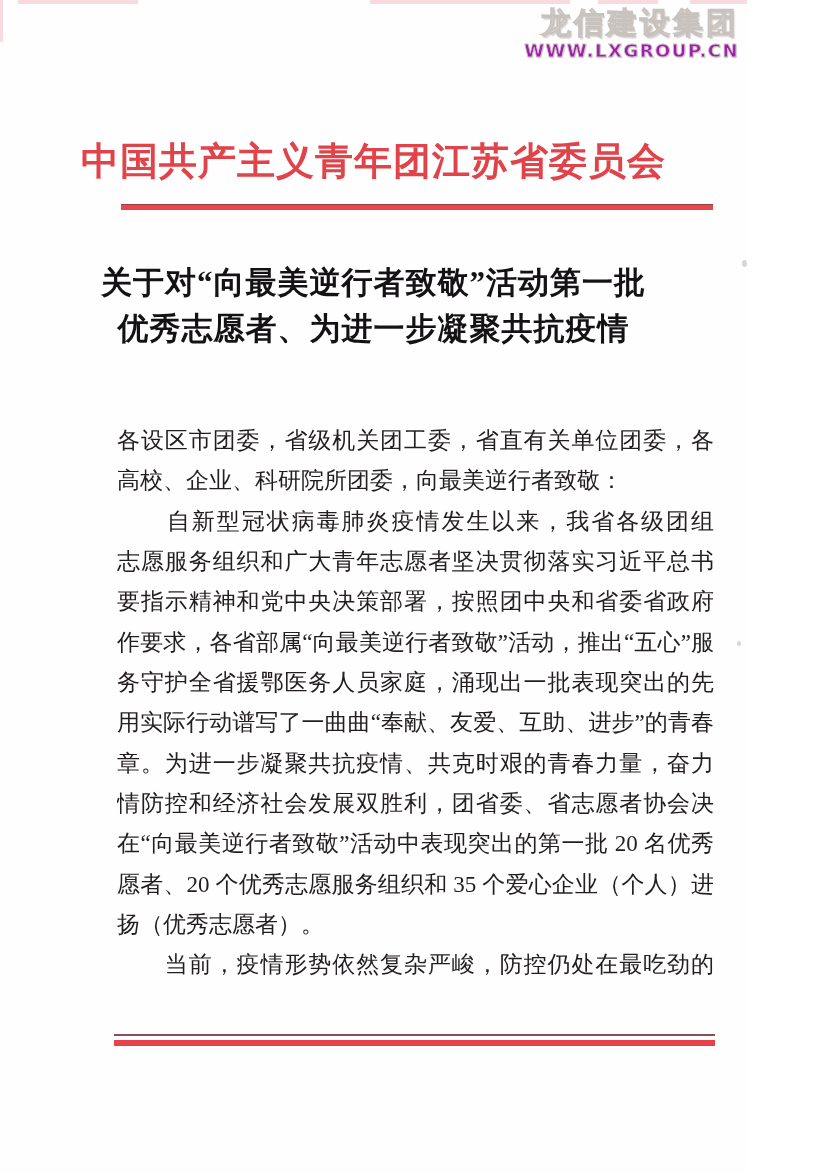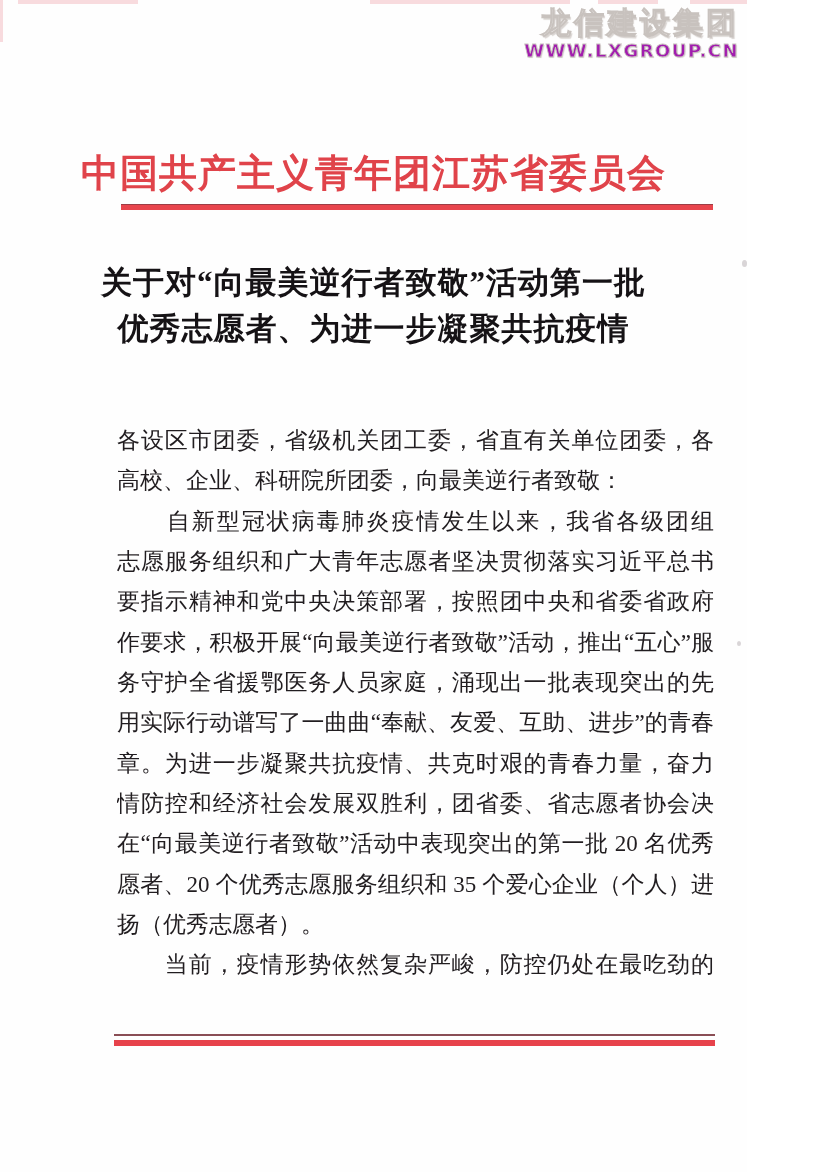--- a/index.html
+++ b/index.html
@@ -47,21 +47,21 @@
     letter-spacing: 1.5px;
     color: #a21caf;
     -webkit-text-stroke: 0.8px #c8c2be;
     text-shadow: 1px 1px 1px #d9d4d1;
     line-height: 22px;
   }
 
   
   .org-name {
     position: absolute;
-    top: 148px;
+    top: 136px;
     left: 0;
     width: 100%;
     text-align: center;
     color: #e0434a;
     font-size: 38px;
     font-weight: bold;
     letter-spacing: 1px;
     white-space: nowrap;
   }
   .header-rule {
@@ -145,21 +145,21 @@
     <div>关于对“向最美逆行者致敬”活动第一批</div>
     <div>优秀志愿者、为进一步凝聚共抗疫情</div>
   </div>
 
   <div class="body-text">
     <div class="line j">各设区市团委，省级机关团工委，省直有关单位团委，各省部属</div>
     <div class="line">高校、企业、科研院所团委，向最美逆行者致敬：</div>
     <div class="line j">　　自新型冠状病毒肺炎疫情发生以来，我省各级团组织、青年</div>
     <div class="line j">志愿服务组织和广大青年志愿者坚决贯彻落实习近平总书记重</div>
     <div class="line j">要指示精神和党中央决策部署，按照团中央和省委省政府防疫工</div>
-    <div class="line j">作要求，积极开展“向最美逆行者致敬”活动，推出“五心”服</div>
+    <div class="line j">作要求，各省部属“向最美逆行者致敬”活动，推出“五心”服</div>
     <div class="line j">务守护全省援鄂医务人员家庭，涌现出一批表现突出的先进典型，</div>
     <div class="line j">用实际行动谱写了一曲曲“奉献、友爱、互助、进步”的青春乐</div>
     <div class="line j">章。为进一步凝聚共抗疫情、共克时艰的青春力量，奋力夺取疫</div>
     <div class="line j">情防控和经济社会发展双胜利，团省委、省志愿者协会决定，对</div>
     <div class="line j">在“向最美逆行者致敬”活动中表现突出的第一批 20 名优秀志</div>
     <div class="line j">愿者、20 个优秀志愿服务组织和 35 个爱心企业（个人）进行表</div>
     <div class="line">扬（优秀志愿者）。</div>
     <div class="line j">　　当前，疫情形势依然复杂严峻，防控仍处在最吃劲的关键阶</div>
   </div>
 

